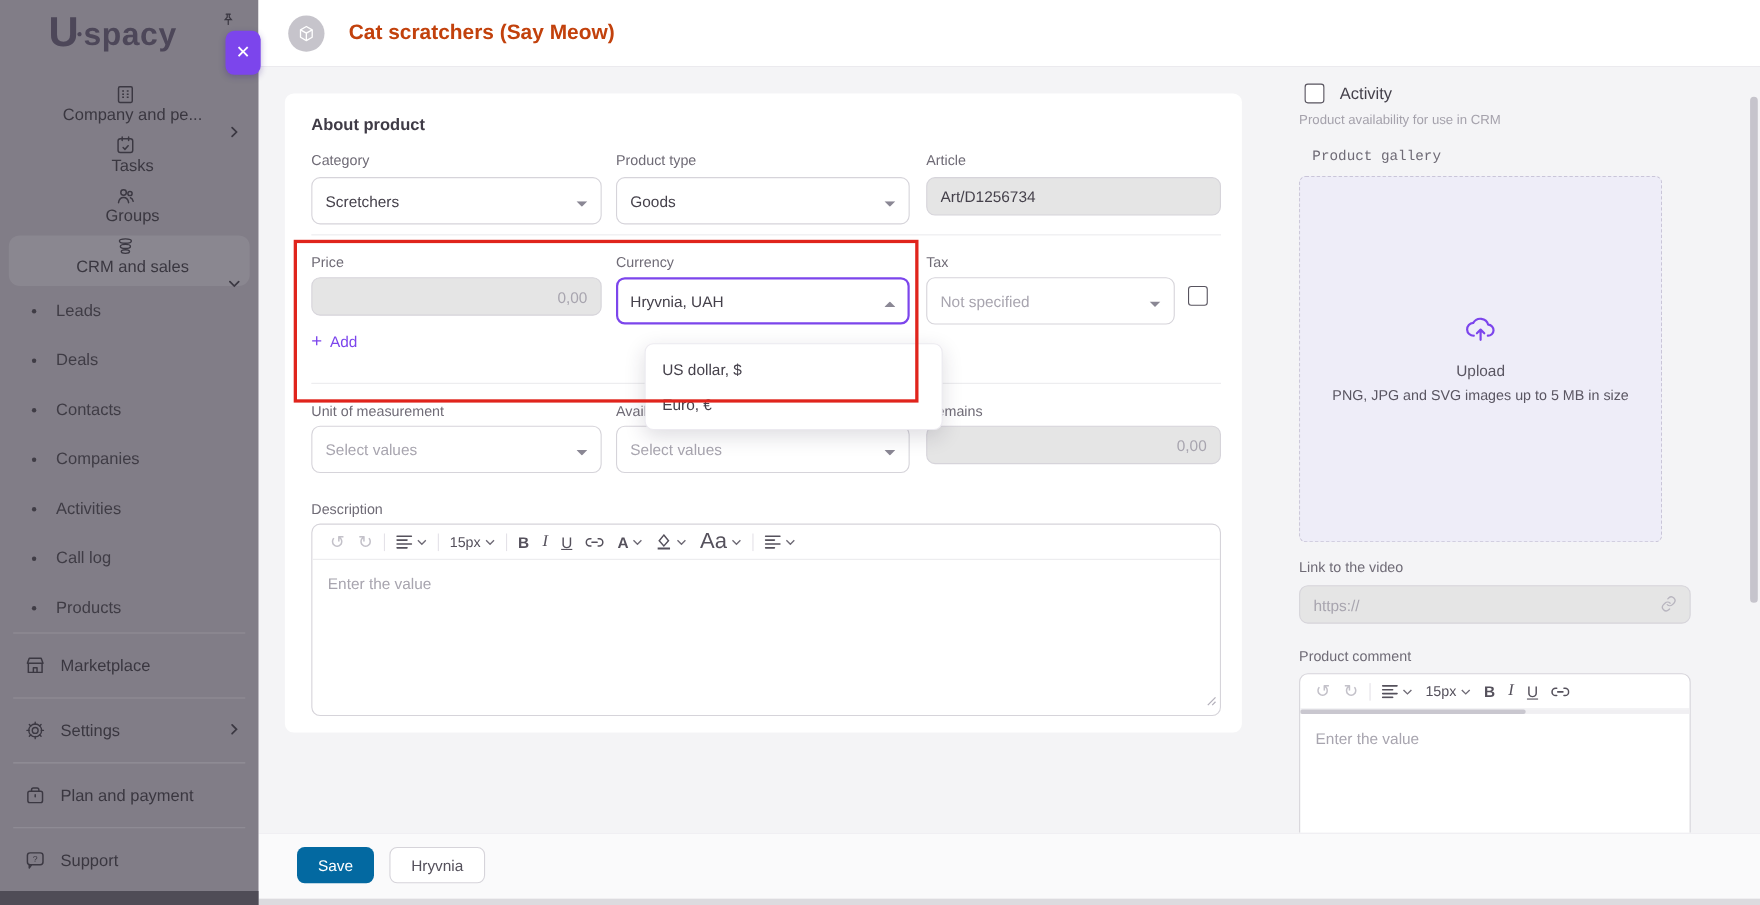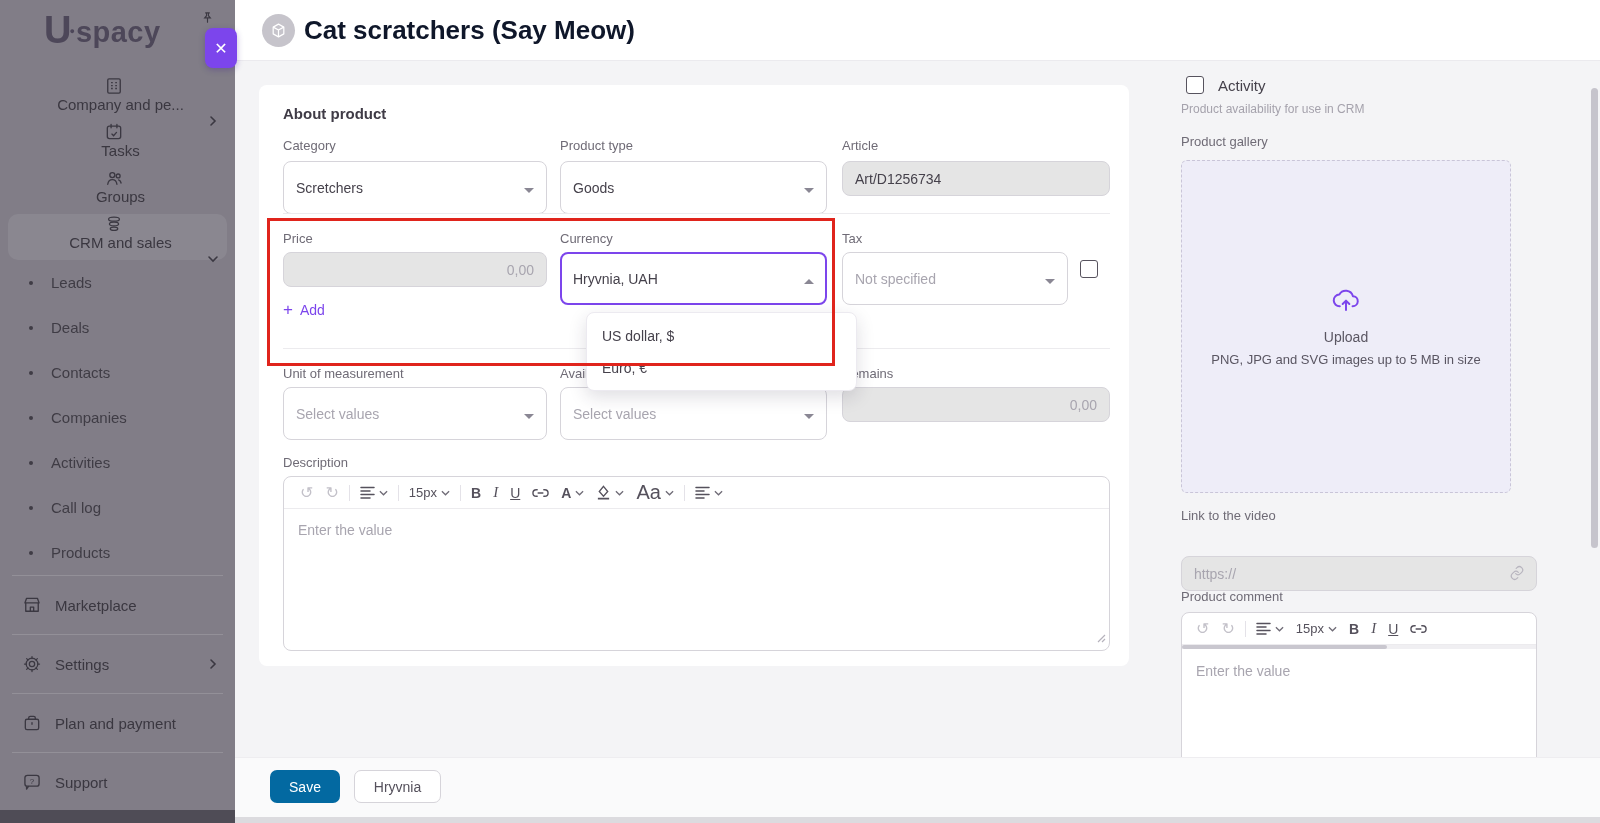--- a/index.html
+++ b/index.html
@@ -23,30 +23,30 @@
   .side-divider { border-top:1px solid rgba(255,255,255,0.15); margin:0 12px; }
   .bottom-item { height:58px; display:flex; align-items:center; padding:0 16px 0 22px; color:#3a3740; font-size:15px; cursor:pointer; }
   .bottom-item .nicon { width:20px; height:20px; margin-right:13px; flex:none; color:#3b3842; }
   .bottom-item .chev { margin-left:auto; color:#3b3842; }
   .sidebar-footer-strip { position:absolute; left:0; bottom:0; width:235px; height:13px; background:#4f4c56; }
 
   
   .modal { position:absolute; left:235px; top:0; width:1365px; height:823px; }
   .modal-header { position:absolute; left:0; top:0; width:100%; height:61px; background:#ffffff; border-bottom:1px solid #ebeaee; display:flex; align-items:center; padding-left:27px; z-index:10; }
   .avatar { width:33px; height:33px; border-radius:50%; background:#c6c4cb; display:flex; align-items:center; justify-content:center; color:#ffffff; flex:none; }
-  .modal-title { margin-left:9px; font-size:26px; color:#0f172a; }
+  .modal-title { margin-left:22px; font-size:19px; color:#c2410c; }
   .close-btn { position:absolute; left:205px; top:28px; width:32px; height:40px; background:#7c45ec; border:none; border-radius:8px; color:#fff; font-size:16px; cursor:pointer; z-index:60; display:flex; align-items:center; justify-content:center; box-shadow:0 2px 6px rgba(60,30,140,0.3); }
 
   .modal-body { position:absolute; left:0; top:61px; width:100%; height:762px; background:#f4f4f6; }
 
   
   .card { position:absolute; left:24px; top:24px; width:870px; height:581px; background:#fff; border-radius:8px; }
   .card-title { position:absolute; left:24px; top:20px; font-size:15px; font-weight:bold; color:#3f3b46; }
   .f-label { position:absolute; font-size:13px; color:#6f6b76; }
-  .control { position:absolute; height:53px; border:1px solid #d6d4da; border-radius:8px; background:#fff; display:flex; align-items:center; padding:0 12px; font-size:14px; color:#45414b; cursor:pointer; }
+  .control { position:absolute; height:43px; border:1px solid #d6d4da; border-radius:8px; background:#fff; display:flex; align-items:center; padding:0 12px; font-size:14px; color:#45414b; cursor:pointer; }
   .control .caret { margin-left:auto; flex:none; }
   .control.placeholder { color:#a8a5af; }
   .txt-input { position:absolute; height:35px; border:1px solid #d6d4da; border-radius:8px; background:#e5e5e5; font-size:14px; color:#45414b; padding:0 12px; font-family:"Liberation Sans",sans-serif; outline:none; }
   .txt-input::placeholder { color:#a8a5af; }
   .txt-input.right::placeholder { text-align:right; }
   .txt-input.right { text-align:right; }
   .hdivider { position:absolute; left:24px; width:827px; border-top:1px solid #ecebee; }
   .currency-open { border:2px solid #7c45ec; padding:0 11px; }
   .checkbox { position:absolute; width:18px; height:18px; border:1.5px solid #57535e; border-radius:3px; background:#fff; cursor:pointer; }
   .add-link { position:absolute; left:24px; top:217px; display:flex; align-items:center; gap:7px; color:#7c45ec; font-size:14px; cursor:pointer; }
@@ -82,21 +82,21 @@
 
   
   .right-panel { position:absolute; left:946px; top:0; width:356px; }
   .activity-row { position:absolute; left:5px; top:15px; display:flex; align-items:center; }
   .activity-label { margin-left:14px; font-size:15px; color:#45414b; }
   .activity-caption { position:absolute; left:0px; top:41px; font-size:12px; color:#a5a2ac; }
   .rp-label { position:absolute; font-size:13px; color:#6f6b76; }
   .upload-box { position:absolute; left:0; top:99px; width:330px; height:333px; border:1.5px dashed #c9c5d8; border-radius:6px; background:#eeedf8; display:flex; flex-direction:column; align-items:center; justify-content:center; cursor:pointer; }
   .upload-title { margin-top:12px; font-size:14px; color:#5a5662; }
   .upload-hint { margin-top:7px; font-size:13px; color:#5a5662; }
-  .video-wrap { position:absolute; left:0; top:495px; width:356px; height:44px; }
+  .video-wrap { position:absolute; left:0; top:471px; width:356px; height:44px; }
   .video-wrap input { width:100%; height:35px; }
   .video-link-icon { position:absolute; right:12px; top:9px; color:#b8b5bf; }
 
   
   .page-scrollbar { position:absolute; right:2px; top:65px; width:7px; height:750px; z-index:70; }
   .page-scroll-thumb { position:absolute; top:23px; width:7px; height:460px; background:#c6c4cc; border-radius:4px; }
 </style>
 </head>
 <body>
 
@@ -401,21 +401,21 @@
       </div>
     </section>
 
     <div class="right-panel">
       <div class="activity-row">
         <div class="checkbox" style="position:static;"></div>
         <span class="activity-label">Activity</span>
       </div>
       <span class="activity-caption">Product availability for use in CRM</span>
 
-      <span class="rp-label" style="left:0; top:73px;">Product gallery</span>
+      <span class="rp-label" style="left:12px; top:73px;font-family:Liberation Mono, monospace;">Product gallery</span>
       <div class="upload-box">
         <span>
           <svg width="30" height="26" viewBox="0 0 24 21" fill="none" stroke="#7c45ec" stroke-width="1.6" stroke-linecap="round" stroke-linejoin="round">
               <path d="M7 15.5a4.7 4.7 0 01-.4-9.4A6 6 0 0117.6 7.4 3.9 3.9 0 0117.3 15.5"></path>
               <path d="M12 18.5v-7M9.3 13.7L12 11l2.7 2.7"></path>
             </svg>
         </span>
         <span class="upload-title">Upload</span>
         <span class="upload-hint">PNG, JPG and SVG images up to 5 MB in size</span>
       </div>

